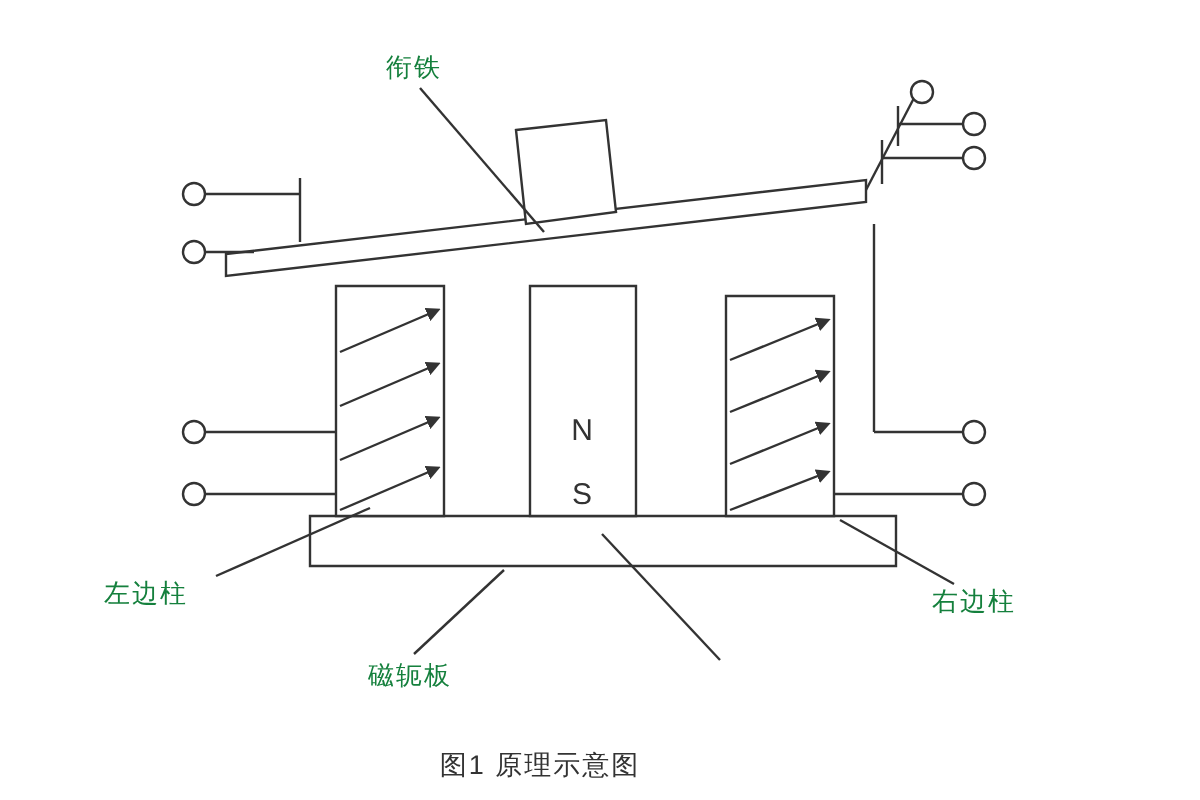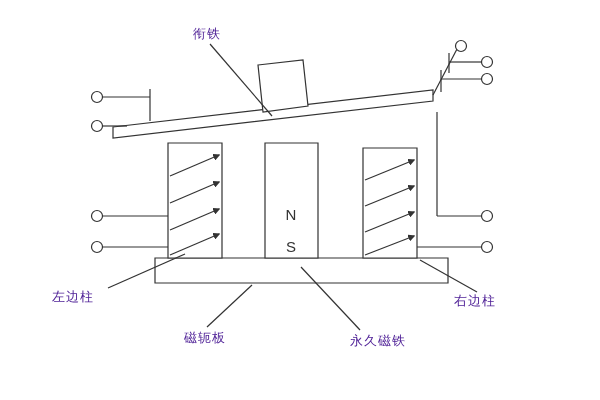--- a/index.html
+++ b/index.html
@@ -2,21 +2,21 @@
 <html><head>
 <meta charset="utf-8">
 <style>
   html,body{margin:0;padding:0;background:#fff;}
   .stage{
     position:relative;width:600px;height:400px;background:#ffffff;
     font-family:"Liberation Sans","DejaVu Sans",sans-serif;overflow:hidden;
   }
   .stage svg{position:absolute;left:0;top:0;}
   .lbl{
-    position:absolute;font-size:13px;color:#4c1d95;letter-spacing:1px;white-space:nowrap;
+    position:absolute;font-size:13px;color:#15803d;letter-spacing:1px;white-space:nowrap;
   }
   .caption{
     position:absolute;left:195px;top:374px;width:150px;text-align:center;
     font-size:13.5px;color:#333;letter-spacing:1px;
   }
   svg line,svg rect,svg polygon,svg circle,svg path{vector-effect:non-scaling-stroke;}
   .pole-text{font-size:15px;fill:#333;font-family:"Liberation Sans","DejaVu Sans",sans-serif;}
 </style>
 </head>
 <body>
@@ -96,16 +96,16 @@
       </g>
     </g>
 
     <text class="pole-text" x="291" y="220" text-anchor="middle">N</text>
     <text class="pole-text" x="291" y="252" text-anchor="middle">S</text>
   </svg>
 
   <div class="lbl" style="left:193px;top:25px">衔铁</div>
   <div class="lbl" style="left:52px;top:288px">左边柱</div>
   <div class="lbl" style="left:184px;top:329px">磁轭板</div>
-  <div class="lbl" style="left:350px;top:332px">永久磁铁</div>
-  <div class="lbl" style="left:454px;top:292px">右边柱</div>
+  <div class="lbl" style="left:466px;top:292px">右边柱</div>
 
+  <div class="caption">图1  原理示意图</div>
 </div>
 
 </body></html>

